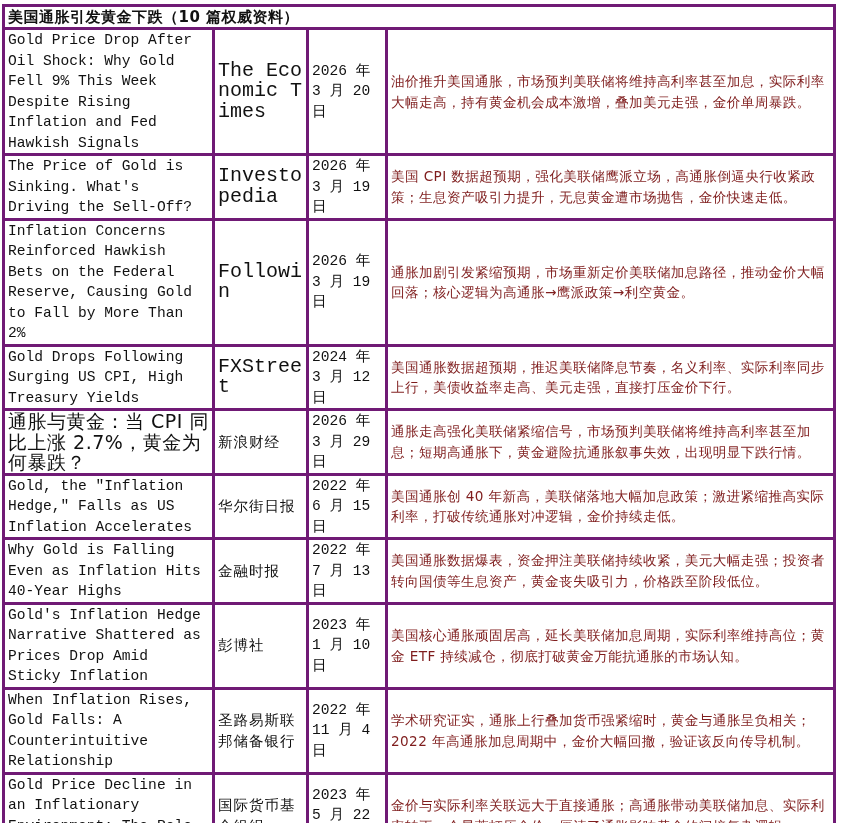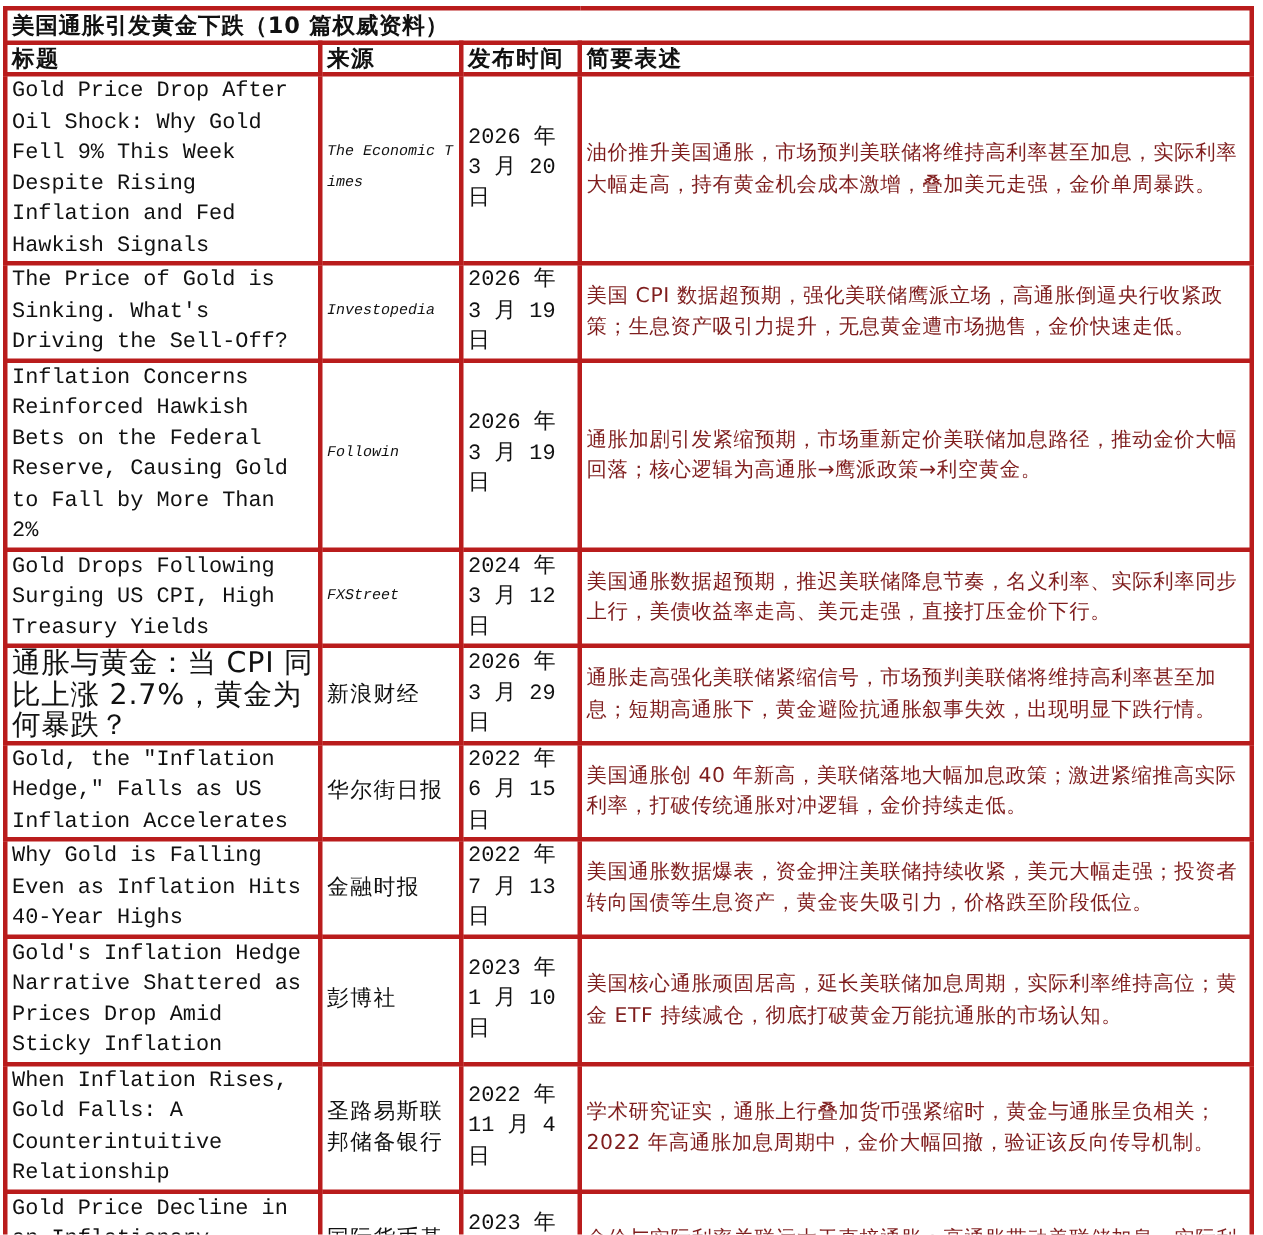--- a/index.html
+++ b/index.html
@@ -20,21 +20,21 @@
     left: 2px;
     top: 4px;
     width: 834px;
   }
   table.grid {
     border-collapse: collapse;
     table-layout: fixed;
     width: 834px;
   }
   table.grid td, table.grid th {
-    border: 3px solid #b91c1c;
+    border: 3px solid #701a75;
     padding: 0 3px;
     vertical-align: middle;
     text-align: left;
     overflow: hidden;
   }
   .title-cell {
     height: 20px;
     font-weight: bold;
     font-size: 15px;
     letter-spacing: 0.5px;
@@ -54,24 +54,23 @@
   .col-summary { width: auto; }
   .en-title {
     font-family: "Liberation Mono", "DejaVu Sans Mono", monospace;
     font-size: 14.6px;
     line-height: 20.5px;
     word-break: normal;
     overflow-wrap: anywhere;
   }
   .src-en {
     font-family: "Liberation Mono", "DejaVu Sans Mono", monospace;
-    font-size: 10px;
+    font-size: 20px;
     line-height: 20.5px;
     word-break: break-all;
-    font-style: italic;
   }
   .src-cn {
     font-family: "DejaVu Sans", sans-serif;
     font-size: 14.5px;
     line-height: 20.5px;
     letter-spacing: 1px;
   }
   .date {
     font-family: "Liberation Mono", "DejaVu Sans Mono", monospace;
     font-size: 14.6px;
@@ -99,26 +98,20 @@
   <table class="grid">
     <colgroup>
       <col class="col-title">
       <col class="col-source">
       <col class="col-date">
       <col class="col-summary">
     </colgroup>
     <tbody>
         <tr>
       <td colspan="4" class="title-cell">美国通胀引发黄金下跌（10 篇权威资料）</td>
-    </tr>
-    <tr>
-      <td class="head-cell">标题</td>
-      <td class="head-cell">来源</td>
-      <td class="head-cell">发布时间</td>
-      <td class="head-cell">简要表述</td>
     </tr>
 
     <tr style="height:102px">
       <td class="en-title">Gold Price Drop After Oil Shock: Why Gold Fell 9% This Week Despite Rising Inflation and Fed Hawkish Signals</td>
       <td class="src-en">The Economic Times</td>
       <td class="date">2026 年 3 月 20 日</td>
       <td class="summary">油价推升美国通胀，市场预判美联储将维持高利率甚至加息，实际利率大幅走高，持有黄金机会成本激增，叠加美元走强，金价单周暴跌。</td>
     </tr>
     <tr style="height:63px">
       <td class="en-title">The Price of Gold is Sinking. What's Driving the Sell-Off?</td>

